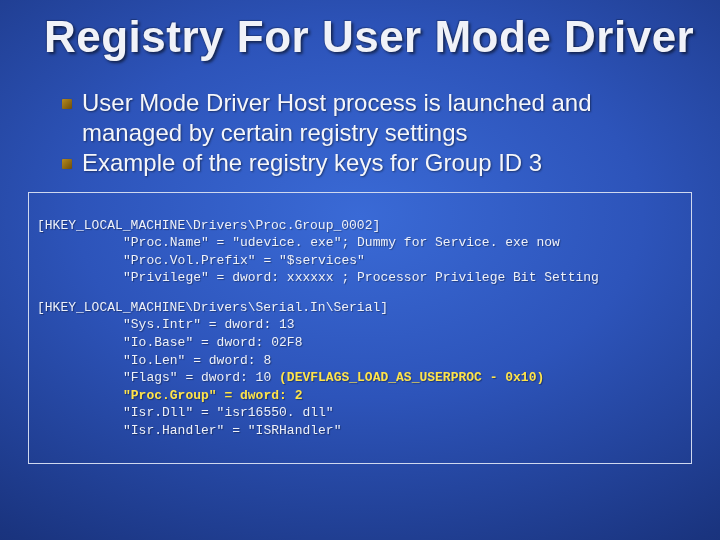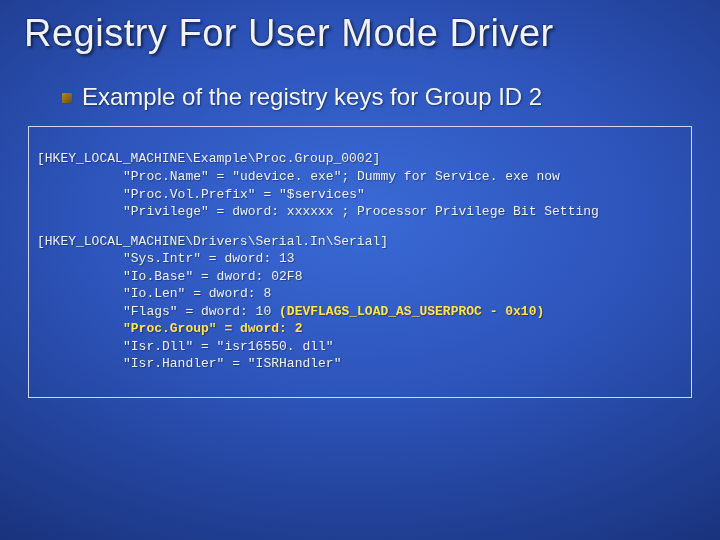--- a/index.html
+++ b/index.html
@@ -12,27 +12,28 @@
   }
   .slide {
     width: 720px;
     height: 540px;
     background: radial-gradient(ellipse 140% 120% at 50% 40%, #3a6ad6 0%, #2d54ba 28%, #1a347f 60%, #0d1c4a 100%);
     position: relative;
     box-sizing: border-box;
     padding: 14px 24px 10px 24px;
   }
   .title {
-    font-size: 38px;
-    font-weight: normal;
+    font-size: 44px;
+    font-weight: bold;
     color: #f0f2f8;
     text-shadow: 2px 2px 3px rgba(0,0,0,0.55), -1px -1px 1px rgba(0,0,0,0.25);
     letter-spacing: 0.5px;
     margin-bottom: 28px;
     line-height: 1.05;
+    margin-left: 20px;
   }
   .bullets {
     margin-left: 38px;
     margin-right: 10px;
   }
   .bullet-line {
     display: flex;
     align-items: flex-start;
     margin-bottom: 0px;
   }
@@ -81,26 +82,30 @@
 </head>
 <body>
 
 <div class="slide">
 
   <div class="title">Registry For User Mode Driver</div>
 
   <div class="bullets">
     <div class="bullet-line">
       <div class="bullet-marker"></div>
-      <div class="bullet-text">Example of the registry keys for Group ID 2</div>
+      <div class="bullet-text">User Mode Driver Host process is launched and managed by certain registry settings</div>
+    </div>
+    <div class="bullet-line">
+      <div class="bullet-marker"></div>
+      <div class="bullet-text">Example of the registry keys for Group ID 3</div>
     </div>
   </div>
 
   <div class="code-box">
-<span>[HKEY_LOCAL_MACHINE\Example\Proc.Group_0002]</span>
+<span>[HKEY_LOCAL_MACHINE\Drivers\Proc.Group_0002]</span>
 <span class="indent"></span><span>"Proc.Name" = "udevice. exe"; Dummy for Service. exe now</span>
 <span class="indent"></span><span>"Proc.Vol.Prefix" = "$services"</span>
 <span class="indent"></span><span>"Privilege" = dword: xxxxxx ; Processor Privilege Bit Setting</span>
 <div class="block-gap"></div><span>[HKEY_LOCAL_MACHINE\Drivers\Serial.In\Serial]</span>
 <span class="indent"></span><span>"Sys.Intr" = dword: 13</span>
 <span class="indent"></span><span>"Io.Base" = dword: 02F8</span>
 <span class="indent"></span><span>"Io.Len" = dword: 8</span>
 <span class="indent"></span><span>"Flags" = dword: 10 </span><span class="highlight">(DEVFLAGS_LOAD_AS_USERPROC - 0x10)</span>
 <span class="indent"></span><span class="highlight">"Proc.Group" = dword: 2</span>
 <span class="indent"></span><span>"Isr.Dll" = "isr16550. dll"</span>

